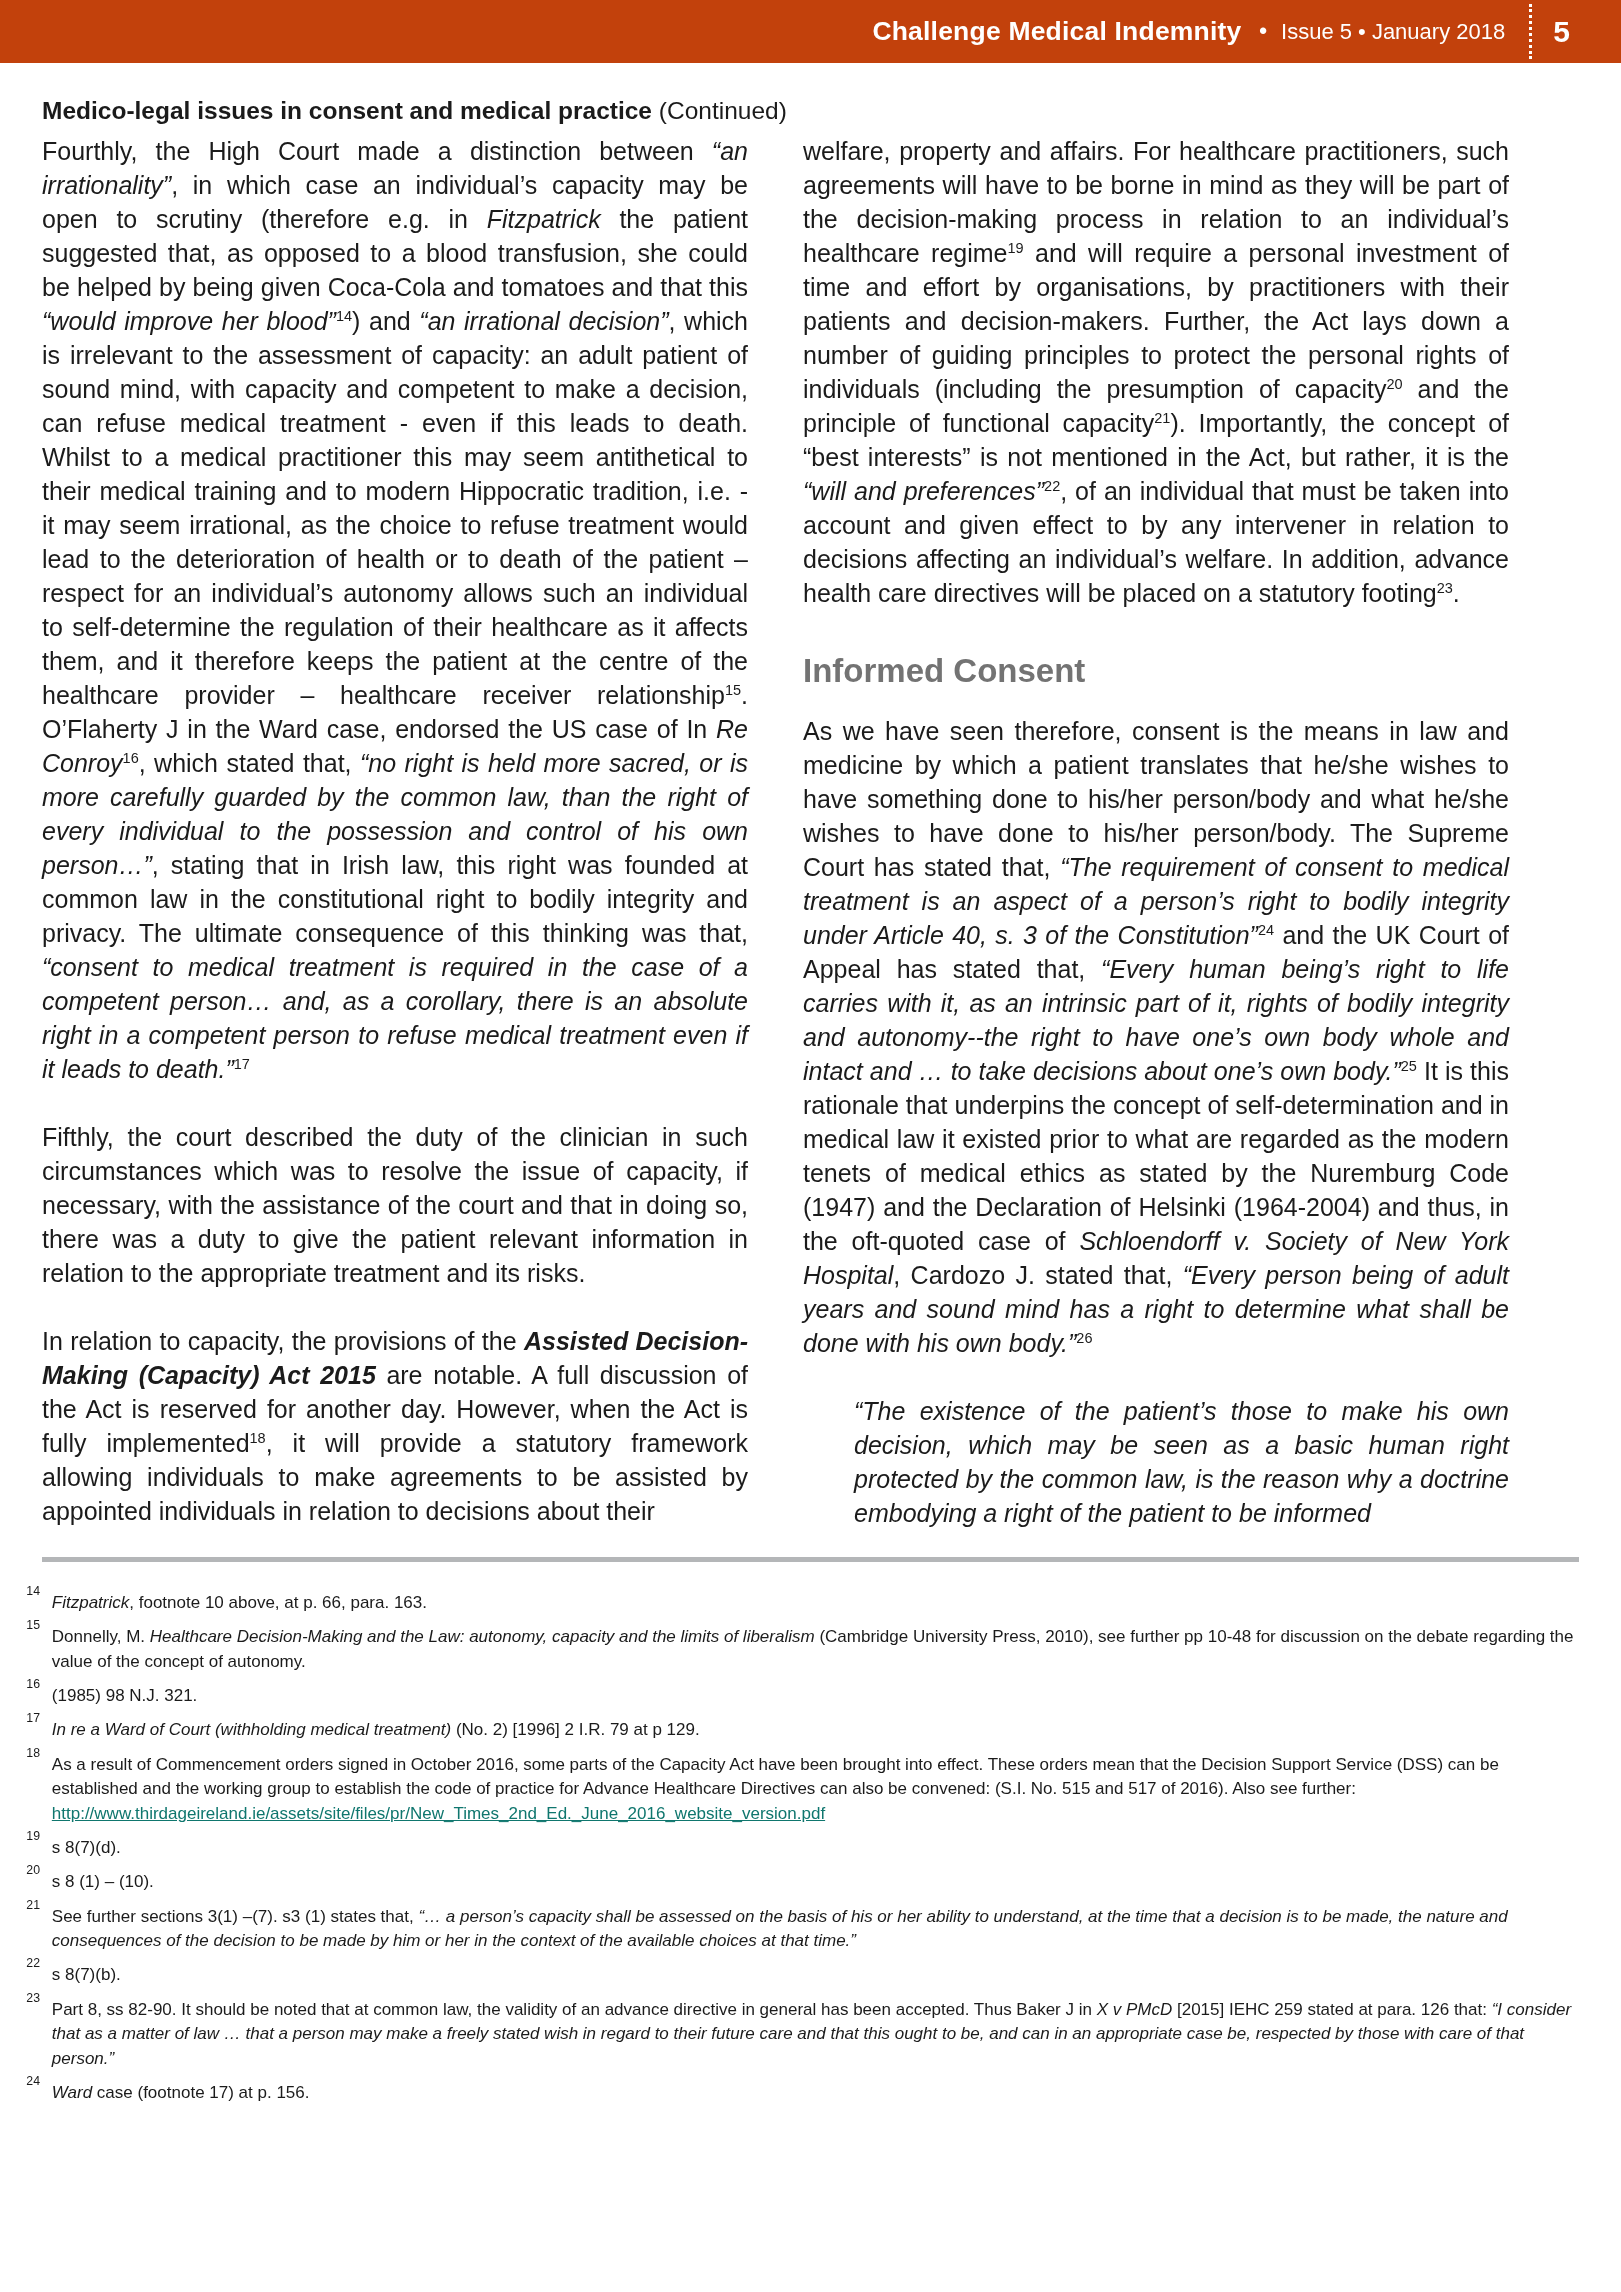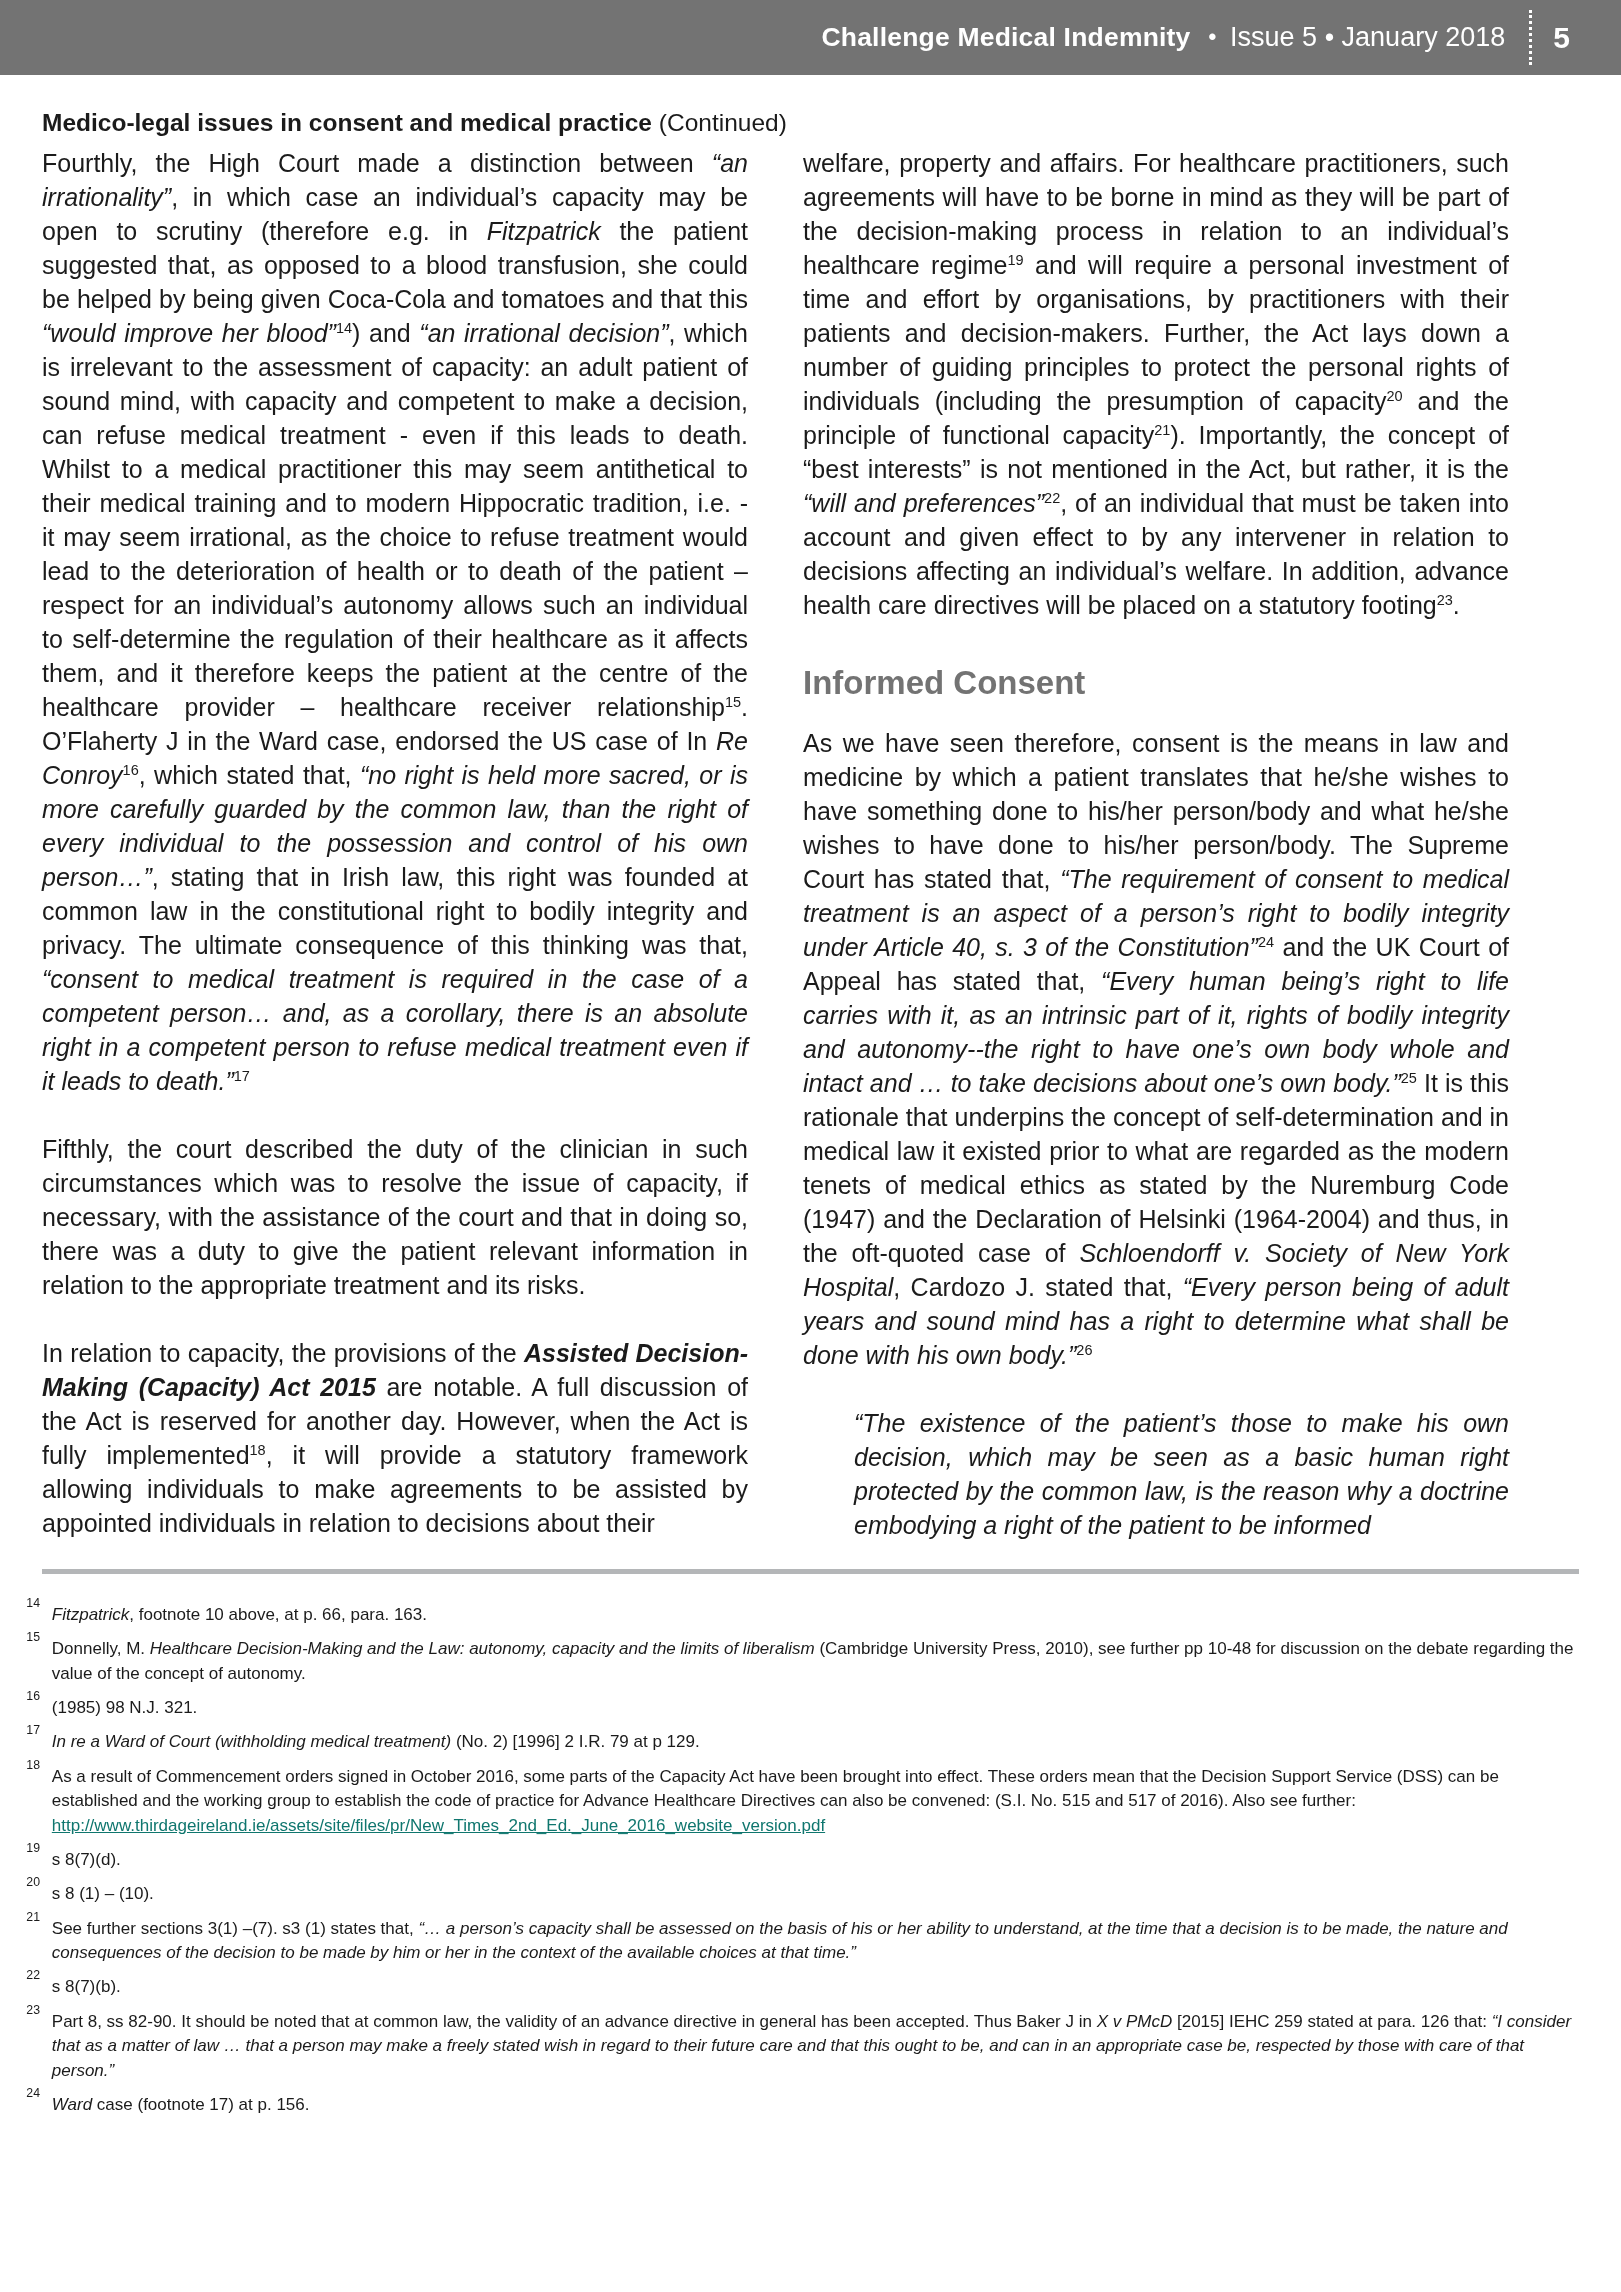--- a/index.html
+++ b/index.html
@@ -1,23 +1,23 @@
 <!DOCTYPE html>
 <html><head>
 <meta charset="utf-8">
 <style>
   html,body{margin:0;padding:0;background:#ffffff;}
   body{width:1621px;height:2293px;overflow:hidden;font-family:"Liberation Sans",sans-serif;color:#1b1b1b;-webkit-font-smoothing:antialiased;}
   .page{width:1621px;height:2293px;overflow:hidden;position:relative;background:#fff;}
 
   
-  .topbar{height:75px;background:#737373;display:flex;align-items:center;justify-content:flex-end;}
+  .topbar{height:63px;background:#c2410c;display:flex;align-items:center;justify-content:flex-end;}
   .topbar .brand{color:#fff;font-weight:bold;font-size:26.5px;letter-spacing:0.2px;}
   .topbar .bullet{color:#fff;font-size:23.5px;margin:0 13.7px 0 17.6px;}
-  .topbar .issue{color:#fff;font-size:27px;font-weight:normal;}
+  .topbar .issue{color:#fff;font-size:22px;font-weight:normal;}
   .topbar .dots{width:0;height:55px;border-left:3.9px dotted #fff;margin:0 21.6px 0 23.5px;}
   .topbar .pagenum{color:#fff;font-weight:bold;font-size:30px;margin-right:51px;}
 
   .content{padding:0 42px;}
 
   .article-title{margin:33px 0 0 0;font-size:24.5px;line-height:29px;font-weight:normal;}
   .article-title .tb{font-weight:bold;}
 
   .cols{display:flex;gap:55px;margin-top:9px;}
   .col{width:706px;font-size:25px;line-height:34px;text-align:justify;color:#1b1b1b;}

